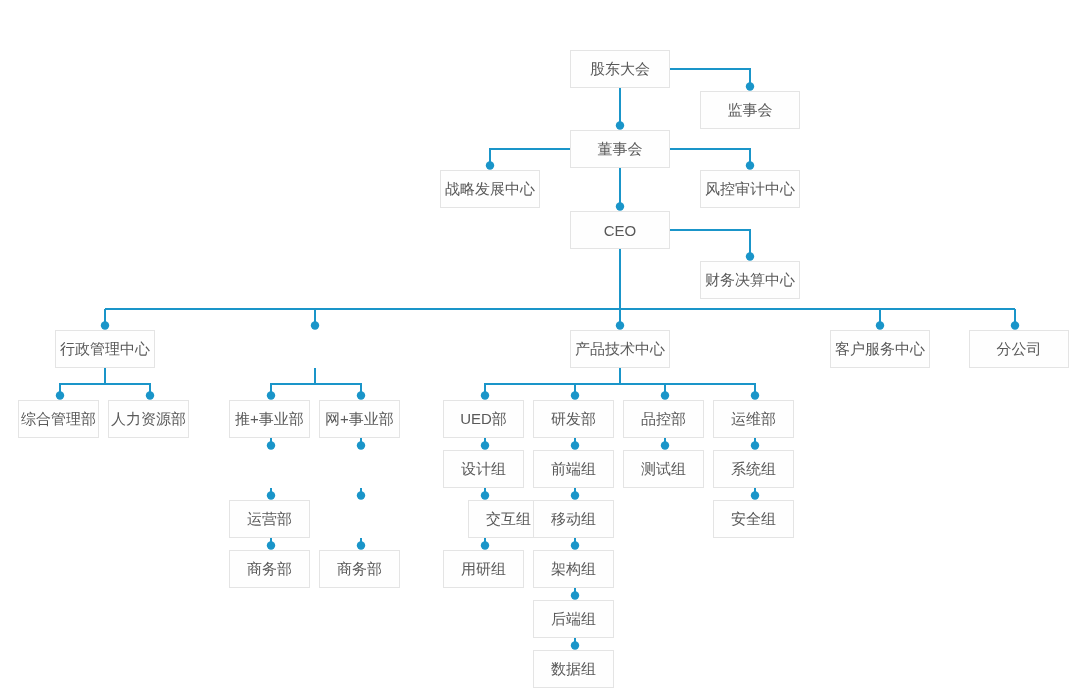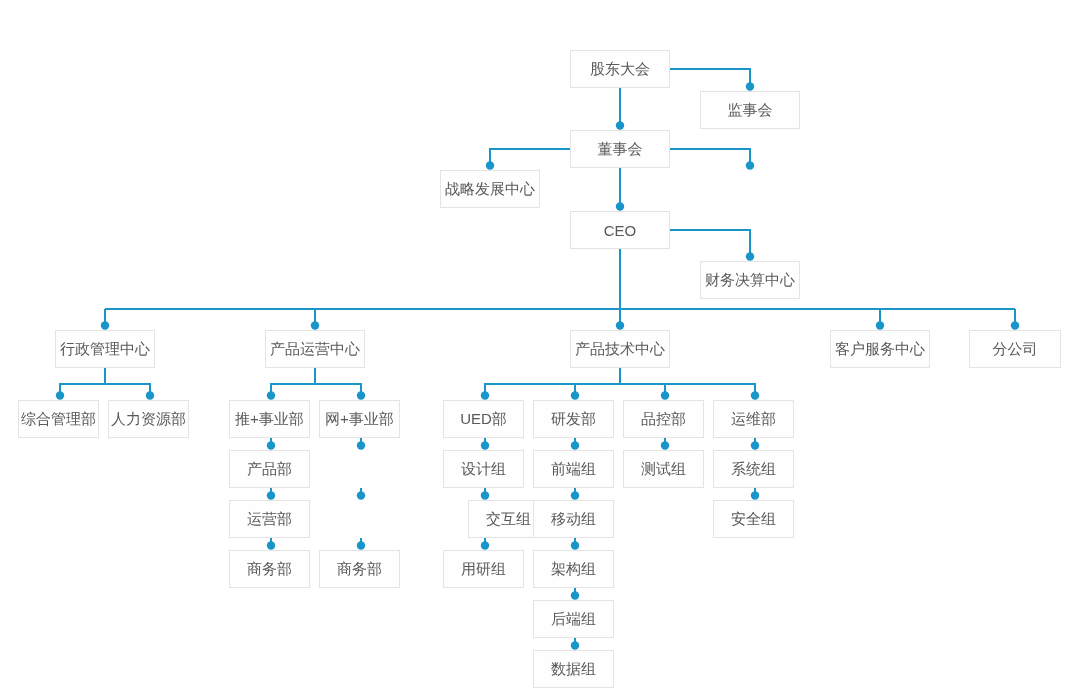--- a/index.html
+++ b/index.html
@@ -8,21 +8,21 @@
   .connector-layer{position:absolute;left:0;top:0;width:1070px;height:689px;}
   .connector-layer path{fill:none;stroke:#1a95c9;stroke-width:2;}
   .connector-layer circle{fill:#1a95c9;stroke:none;}
   .node{
     position:absolute;height:38px;box-sizing:border-box;
     background:#fefefe;border:1px solid #e4e4e4;
     display:flex;align-items:center;justify-content:center;
     font-size:15px;color:#595959;white-space:nowrap;cursor:default;
   }
   .w100{width:100px}
-  .w92{width:92px}
+  .w92{width:100px}
   .w84{width:81px}
 </style>
 </head>
 <body>
 
 <div class="canvas">
 
   <svg class="connector-layer" width="1070" height="689" viewBox="0 0 1070 689" aria-hidden="true">
     <g>
       <path d="M670 69 H750 V83"></path>
@@ -76,32 +76,31 @@
       <circle cx="575" cy="545.5" r="4.2"></circle>
       <circle cx="575" cy="595.5" r="4.2"></circle>
       <circle cx="575" cy="645.5" r="4.2"></circle>
     </g>
   </svg>
 
   <div class="node w100" style="left:570px;top:50px">股东大会</div>
   <div class="node w100" style="left:700px;top:91px">监事会</div>
   <div class="node w100" style="left:440px;top:170px">战略发展中心</div>
   <div class="node w100" style="left:570px;top:130px">董事会</div>
+  <div class="node w100" style="left:700px;top:170px">风控审计中心</div>
   <div class="node w100" style="left:570px;top:211px">CEO</div>
   <div class="node w100" style="left:700px;top:261px">财务决算中心</div>
   <div class="node w100" style="left:55px;top:330px">行政管理中心</div>
-  <div class="node w100" style="left:265px;top:330px">产品运营中心</div>
   <div class="node w100" style="left:570px;top:330px">产品技术中心</div>
   <div class="node w100" style="left:830px;top:330px">客户服务中心</div>
   <div class="node w92" style="left:969px;top:330px">分公司</div>
   <div class="node w84" style="left:18px;top:400px">综合管理部</div>
   <div class="node w84" style="left:108px;top:400px">人力资源部</div>
   <div class="node w84" style="left:229px;top:400px">推+事业部</div>
   <div class="node w84" style="left:319px;top:400px">网+事业部</div>
-  <div class="node w84" style="left:229px;top:450px">产品部</div>
   <div class="node w84" style="left:229px;top:500px">运营部</div>
   <div class="node w84" style="left:229px;top:550px">商务部</div>
   <div class="node w84" style="left:319px;top:550px">商务部</div>
   <div class="node w84" style="left:443px;top:400px">UED部</div>
   <div class="node w84" style="left:533px;top:400px">研发部</div>
   <div class="node w84" style="left:623px;top:400px">品控部</div>
   <div class="node w84" style="left:713px;top:400px">运维部</div>
   <div class="node w84" style="left:443px;top:450px">设计组</div>
   <div class="node w84" style="left:533px;top:450px">前端组</div>
   <div class="node w84" style="left:623px;top:450px">测试组</div>

